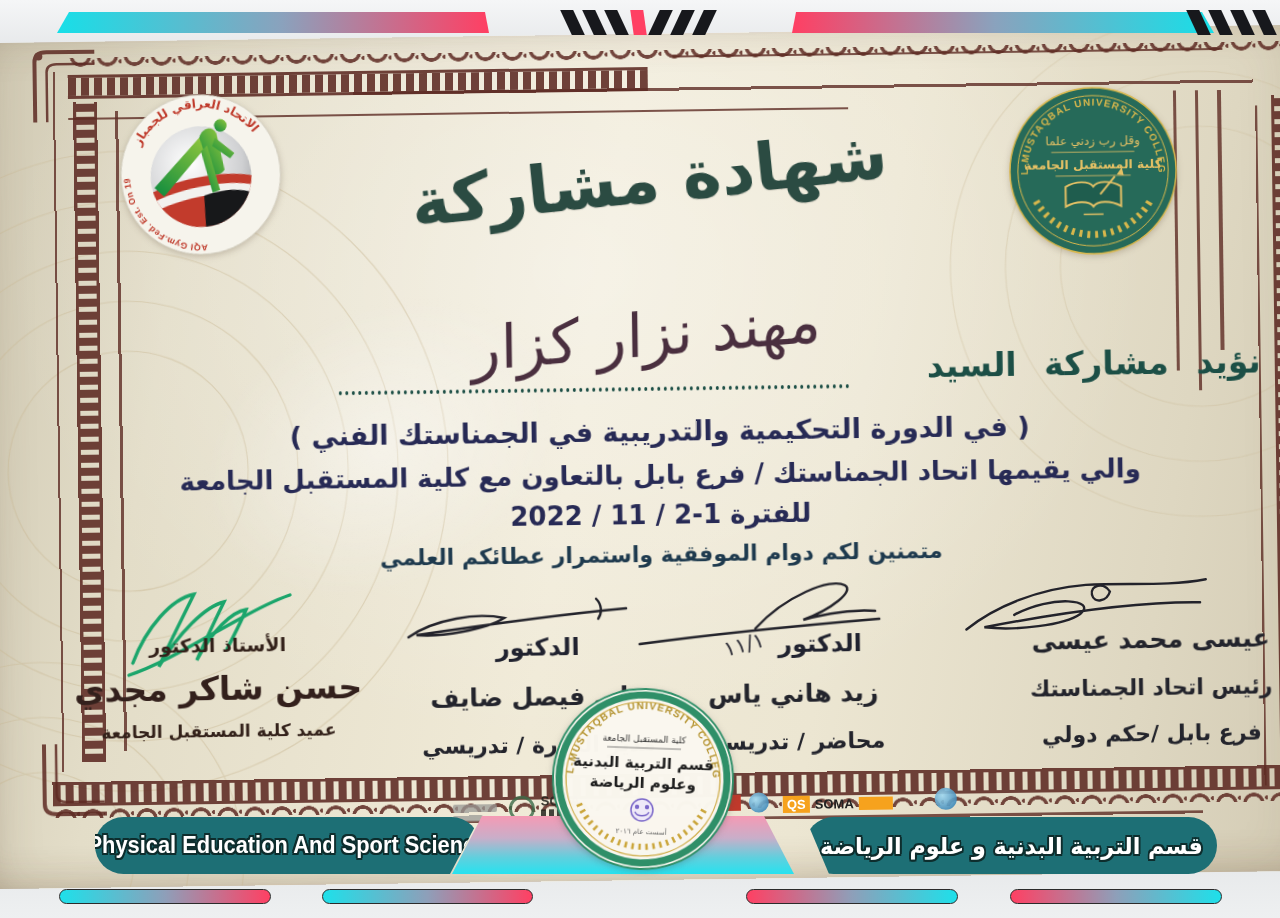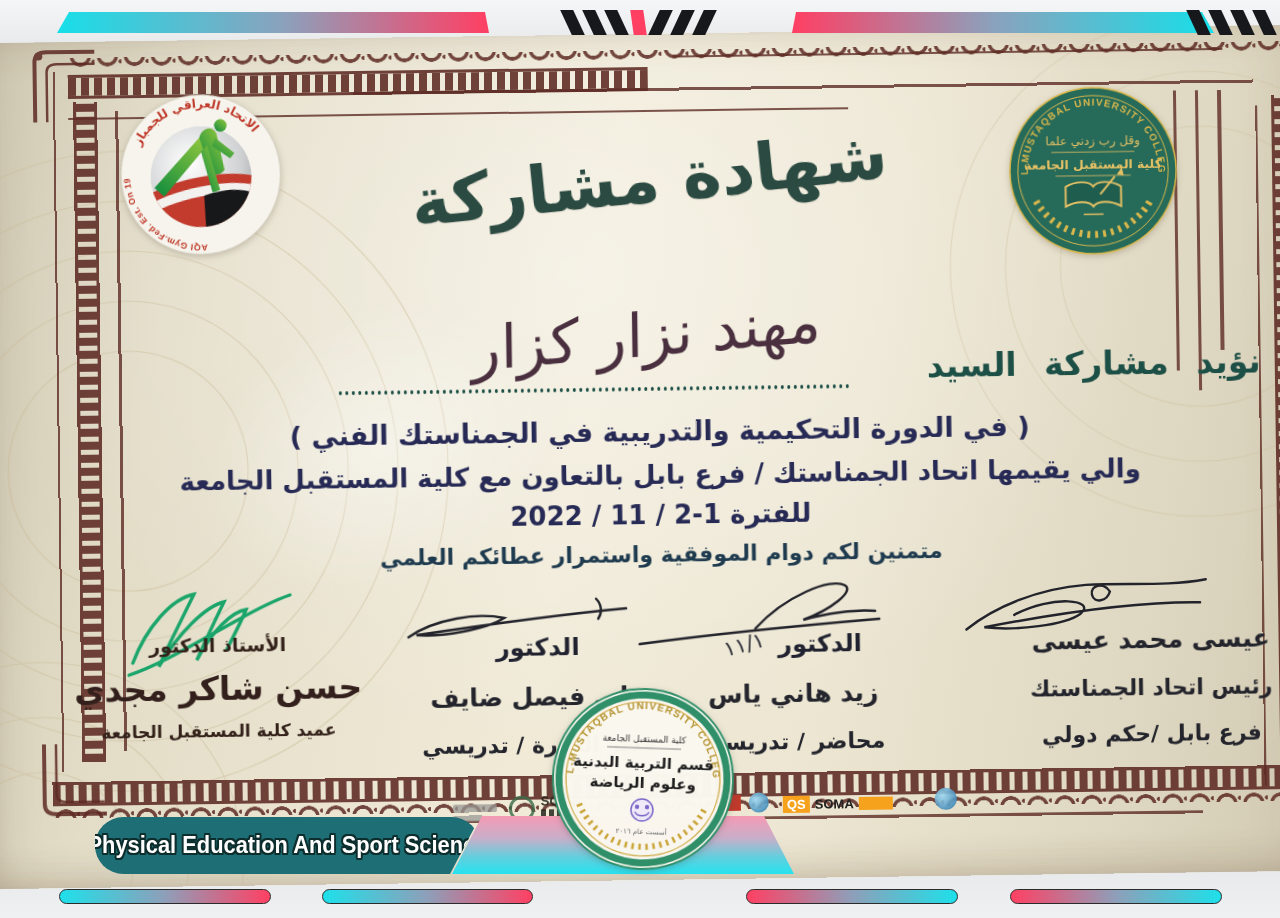--- a/index.html
+++ b/index.html
@@ -310,20 +310,23 @@
       <span class="world">SOMA</span>
       <span class="orangebar"></span>
     </div>
     <div class="strip-item bluecirc" style="left:952px;top:758px;width:22px;height:22px;"></div>
   </div>
 
   <div class="grad-trap"></div>
   <div class="banner lft">
     <span>Physical Education And Sport Science</span>
   </div>
+  <div class="banner rgt">
+    <span>قسم التربية البدنية و علوم الرياضة</span>
+  </div>
 
   <div class="stamp">
     <svg width="190" height="190" viewBox="0 0 190 190">
       <circle cx="95" cy="95" r="90" fill="rgba(251,248,240,0.98)" stroke="#2f8f68" stroke-width="2"></circle>
       <circle cx="95" cy="95" r="84" fill="none" stroke="#2f8f68" stroke-width="7"></circle>
       <circle cx="95" cy="95" r="77" fill="none" stroke="#caa53a" stroke-width="1.2"></circle>
       <path id="sarc" d="M 25 95 A 70 70 0 0 1 165 95" fill="none"></path>
       <text font-size="10" font-weight="bold" fill="#b3922e" letter-spacing="1.2" font-family="Liberation Sans">
         <textPath href="#sarc" startOffset="50%" text-anchor="middle">AL-MUSTAQBAL UNIVERSITY COLLEGE</textPath>
       </text>

